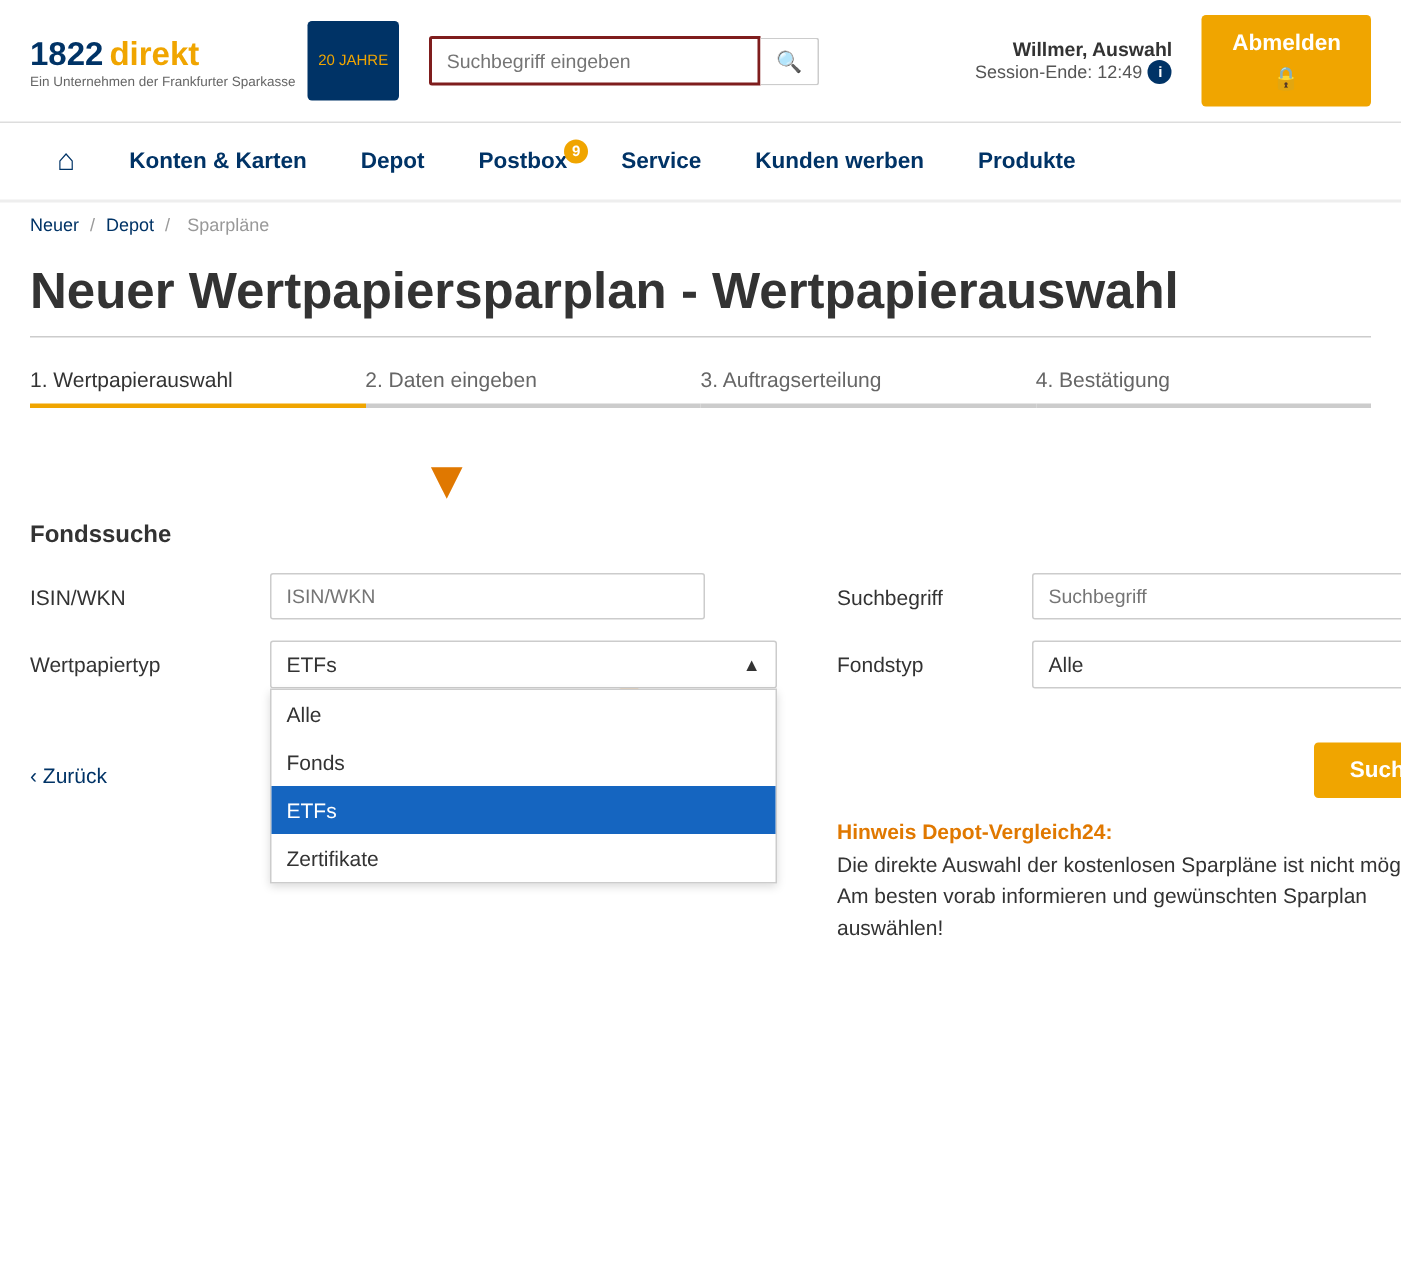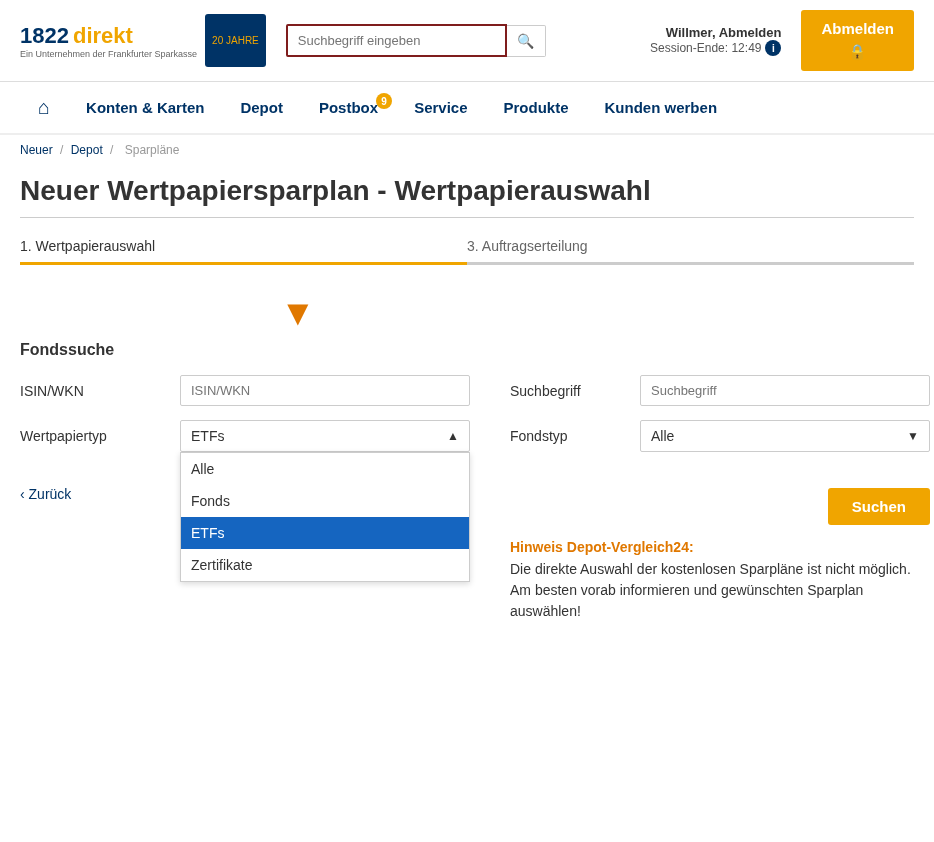--- a/index.html
+++ b/index.html
@@ -124,21 +124,21 @@
       color: #666;
     }
     .breadcrumb a { color: #003366; text-decoration: none; }
     .breadcrumb span { color: #999; margin: 0 4px; }
 
     
     .page-content {
       padding: 10px 20px 40px;
     }
     .page-title {
-      font-size: 28px;
+      font-size: 34px;
       font-weight: bold;
       color: #333;
       margin-bottom: 4px;
     }
     .title-divider {
       border: none;
       border-top: 1px solid #ccc;
       margin: 10px 0 20px;
     }
 
@@ -195,21 +195,21 @@
       font-size: 13px;
       width: 290px;
       outline: none;
       color: #999;
       border-radius: 2px;
     }
 
     
     .dropdown-container {
       position: relative;
-      width: 290px;
+      width: 338px;
     }
     .dropdown-trigger {
       border: 1px solid #ccc;
       padding: 7px 10px;
       font-size: 14px;
       width: 100%;
       background: #fff;
       display: flex;
       align-items: center;
       justify-content: space-between;
@@ -308,21 +308,21 @@
       line-height: 1.5;
     }
 
     
     .back-link {
       color: #003366;
       font-size: 14px;
       cursor: pointer;
       text-decoration: none;
       display: inline-block;
-      margin-top: 20px;
+      margin-top: 36px;
     }
 
     
     .chevron { font-size: 12px; }
   </style>
 </head>
 <body>
 
 <div class="header">
   <div class="logo-area">
@@ -335,21 +335,21 @@
     </div>
     <div style="background:#003366;color:#f0a500;font-size:10px;font-weight:normal;padding:20px 7px;border-radius:3px;line-height:1.3;">20 JAHRE</div>
   </div>
 
   <div class="search-area">
     <input class="search-input" type="text" placeholder="Suchbegriff eingeben" style="">
     <button class="search-btn">🔍</button>
   </div>
 
   <div class="user-area">
-    <div class="user-name">Willmer, Abmelden</div>
+    <div class="user-name">Willmer, Auswahl</div>
     <div class="session-info">
       <span>Session-Ende: 12:49</span>
       <span class="info-circle">i</span>
     </div>
   </div>
 
   <button class="logout-btn">
     <span>Abmelden</span>
     <span>🔒</span>
   </button>
@@ -364,45 +364,51 @@
     <span>Depot</span>
   </a>
   <a class="nav-item" style="position:relative;">
     <span>Postbox</span>
     <span class="badge">9</span>
   </a>
   <a class="nav-item">
     <span>Service</span>
   </a>
   <a class="nav-item">
+    <span>Kunden werben</span>
+  </a>
+  <a class="nav-item">
     <span>Produkte</span>
-  </a>
-  <a class="nav-item">
-    <span>Kunden werben</span>
   </a>
 </nav>
 
 <div class="breadcrumb">
   <a>Neuer</a>
   <span> / </span>
   <a>Depot</a>
   <span> / </span>
   <span>Sparpläne</span>
 </div>
 
 <div class="page-content">
   <h1 class="page-title">Neuer Wertpapiersparplan - Wertpapierauswahl</h1>
   <hr class="title-divider">
 
   <div class="steps">
     <div class="step active">
       <span>1. Wertpapierauswahl</span>
     </div>
     <div class="step">
+      <span>2. Daten eingeben</span>
+    </div>
+    <div class="step">
       <span>3. Auftragserteilung</span>
+    </div>
+    <div class="step">
+      <span>4. Bestätigung</span>
     </div>
   </div>
 
   <div class="arrow-down">▼</div>
 
   <div class="form-section-title">Fondssuche</div>
 
   <div class="form-columns">
 
     <div class="form-col">

